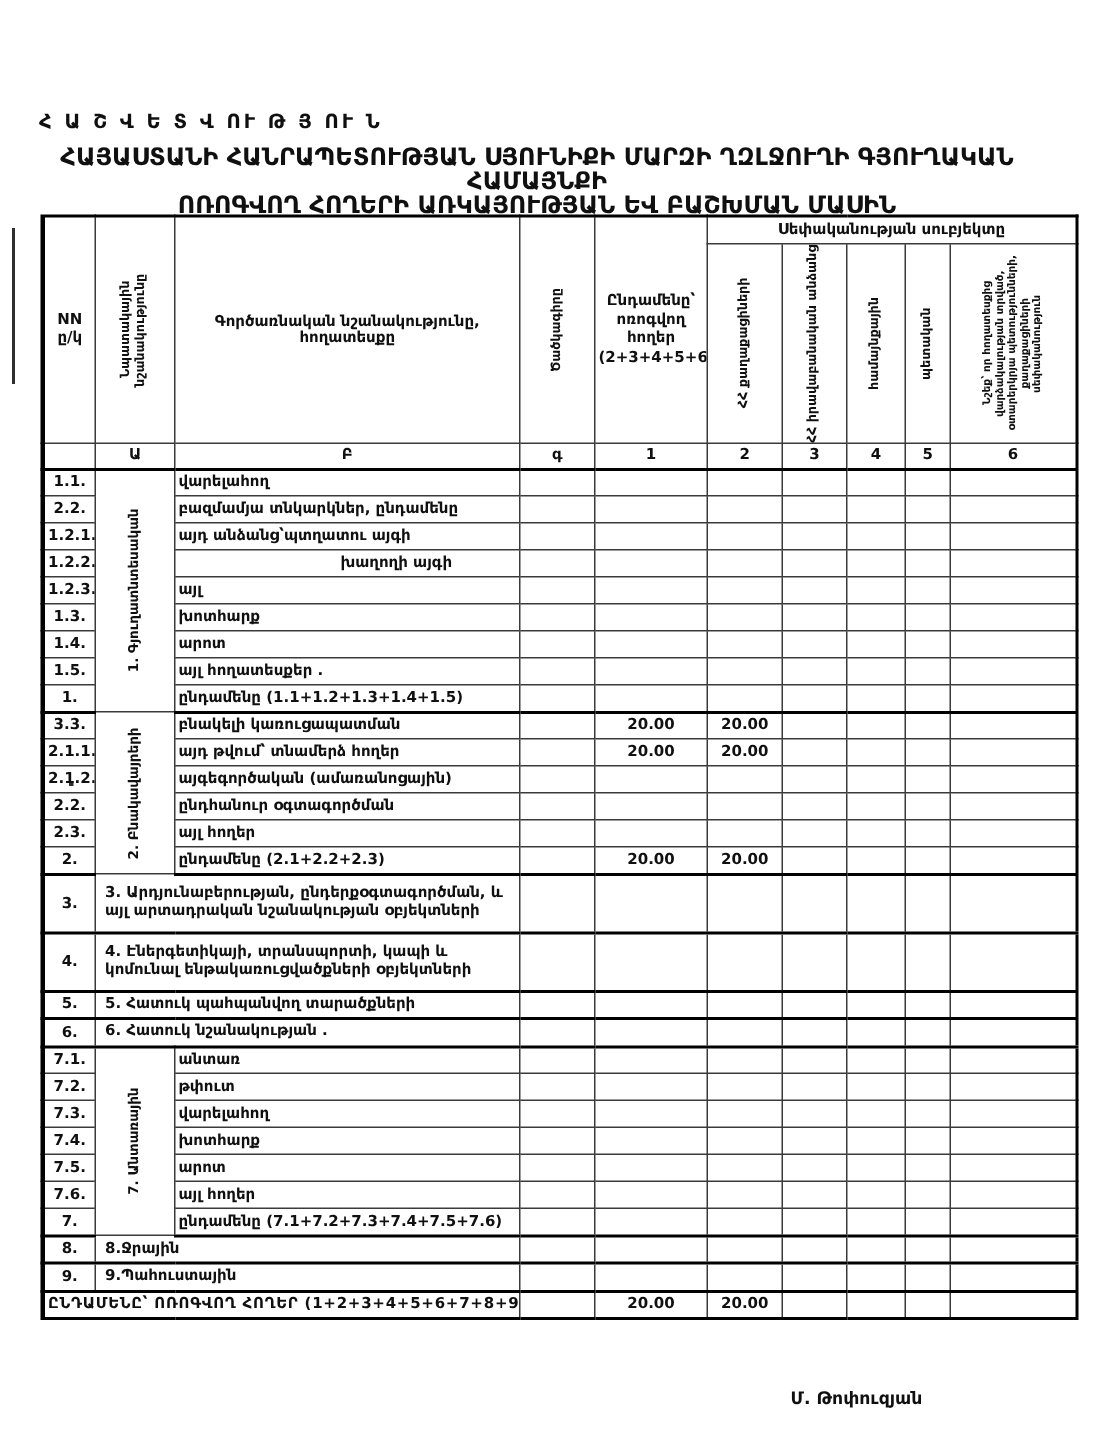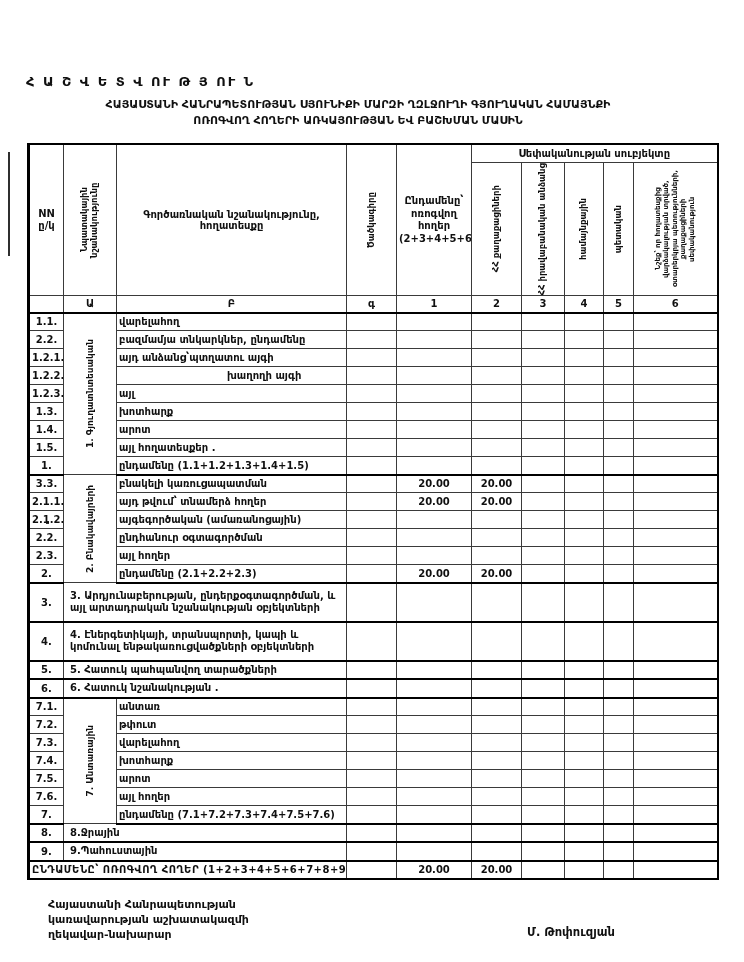--- a/index.html
+++ b/index.html
@@ -5,21 +5,21 @@
   html,body{margin:0;padding:0;background:#e8e8e8;}
   .page{position:relative;width:744px;height:962px;background:#ffffff;margin:0 auto;
         font-family:"DejaVu Sans",sans-serif;color:#101010;overflow:hidden;}
 
   
   .appendix{position:absolute;left:455px;top:24px;width:290px;text-align:center;
             font-size:11px;font-weight:700;line-height:15px;}
   .doc-title{position:absolute;left:0;top:74px;width:670px;
              font-size:13px;font-weight:700;letter-spacing:2px;margin-left:26px;}
   .doc-subtitle{position:absolute;left:0;top:97px;width:716px;text-align:center;
-                font-size:11px;font-weight:700;line-height:16px;}
+                font-size:16px;font-weight:700;line-height:16px;}
 
   
   table.report{position:absolute;left:27px;top:143px;width:689px;border-collapse:collapse;
                table-layout:fixed;border:2px solid #000;border-left:3px solid #000;}
   table.report td{border:1px solid #3a3a3a;padding:0 2px;font-size:10px;font-weight:700;
                   vertical-align:middle;overflow:hidden;}
   tr.h1{height:18px;}
   tr.h2{height:132px;}
   tr.h3{height:17px;}
   tr.h3 td{border-bottom:2px solid #000;text-align:center;font-size:10px;}
@@ -453,20 +453,15 @@
           <td class="val">20.00</td>
           <td class="val">20.00</td>
           <td class="val"></td>
           <td class="val"></td>
           <td class="val"></td>
           <td class="val"></td>
         </tr>
       </tbody>
   </table>
 
-  <div class="footer-left">
-    <div>Հայաստանի Հանրապետության</div>
-    <div>կառավարության աշխատակազմի</div>
-    <div>ղեկավար-նախարար</div>
-  </div>
   <div class="signature">Մ. Թոփուզյան</div>
 
 </div>
 
 </body></html>

